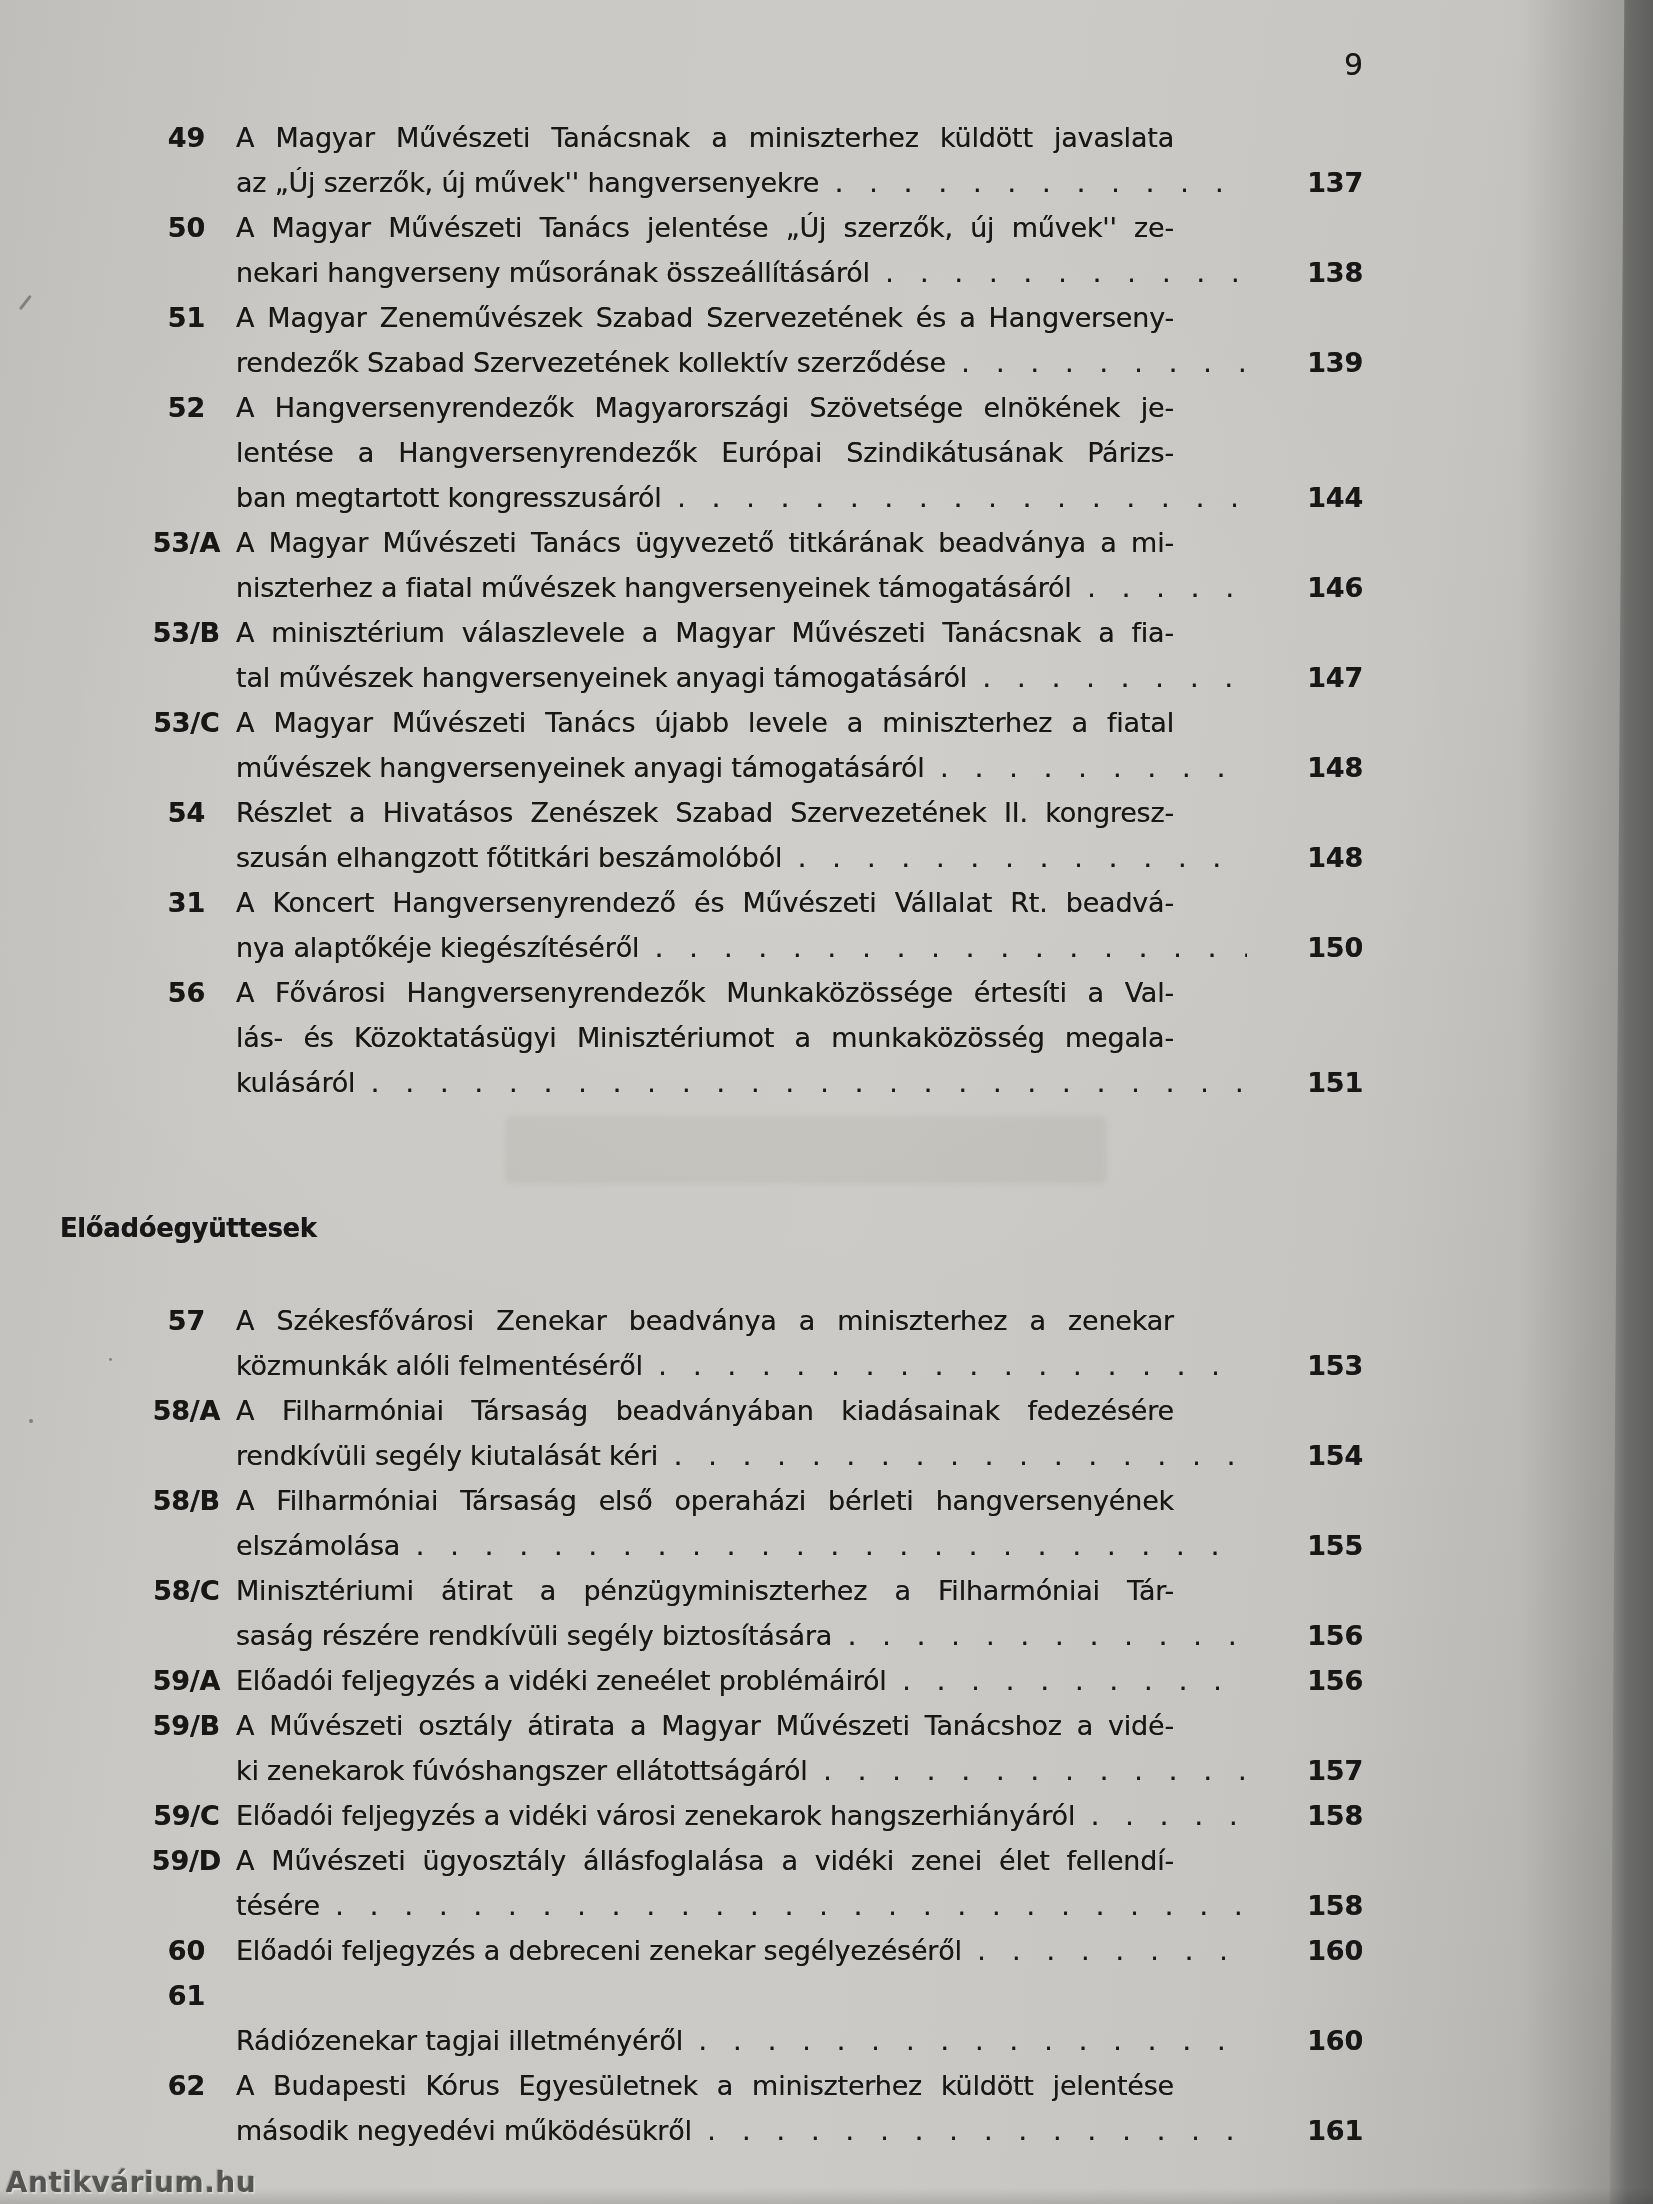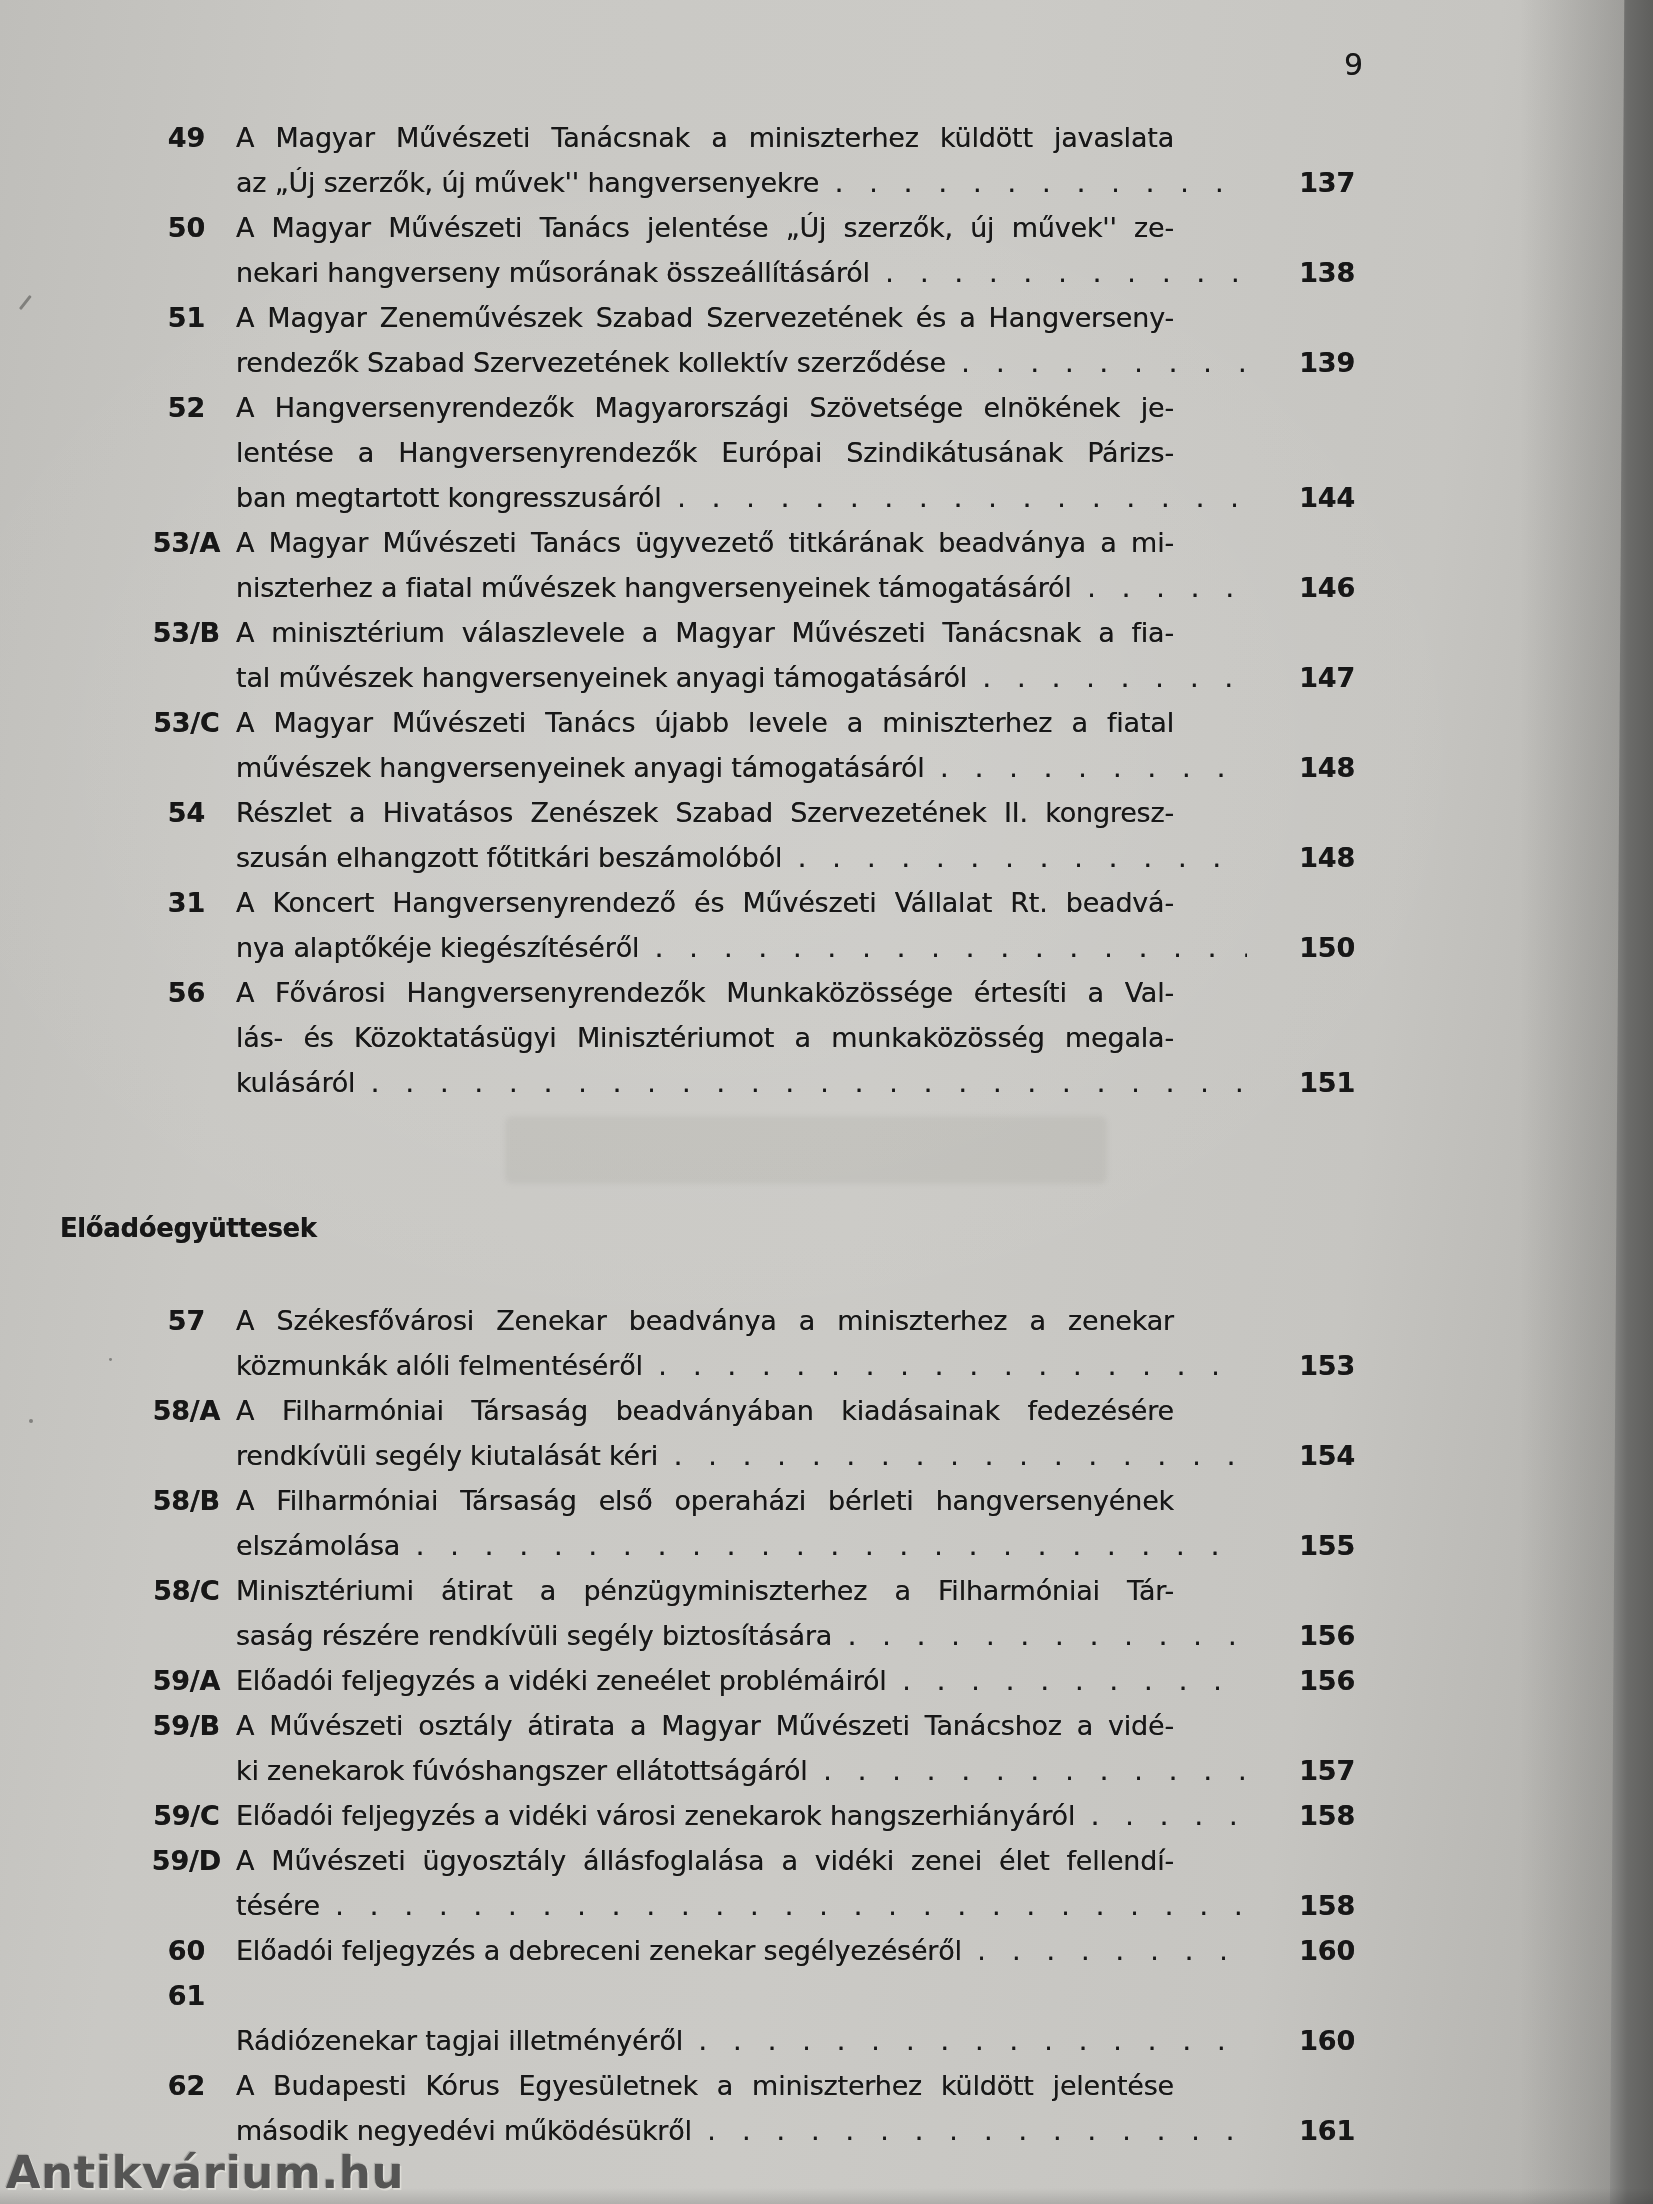--- a/index.html
+++ b/index.html
@@ -43,30 +43,30 @@
   }
   .line { margin-left:100px; width:938px; white-space:nowrap; overflow:visible; }
   .jfull { white-space:normal; text-align:justify; text-align-last:justify; word-spacing:.05em; }
   .final { width:1011px; display:flex; align-items:flex-start; white-space:nowrap; }
   .final .txt { flex:0 0 auto; }
   .dots {
     flex:1 1 auto; overflow:hidden; white-space:nowrap;
     letter-spacing:8.7px; margin-left:15.5px; min-width:0;
   }
   .pageno {
-    position:absolute; right:8px; top:0; width:107px;
+    position:absolute; right:0; top:0; width:107px;
     text-align:right; font-weight:700;
   }
   .section-heading {
     margin:101px 0 47px -76px;
     font-size:26px; line-height:45px; font-weight:700; letter-spacing:-0.4px;
   }
   .watermark {
     position:absolute; left:5.8px; bottom:5.8px;
-    font-size:45px; font-weight:700; letter-spacing:0.5px;
+    font-size:28px; font-weight:700; letter-spacing:0.5px;
     color:var(--wm,#3c3c3c); opacity:.82;
     text-shadow:1.5px 1.5px 0 rgba(236,236,230,.75), -1px -1px 1px rgba(0,0,0,.22);
   }
   .speck { position:absolute; background:#4a4a48; opacity:.55; border-radius:1px; }
   .speck.tick { width:2.9px; height:16.5px; transform:rotate(38deg); }
   .speck.dot  { width:3.9px; height:3.9px; border-radius:50%; }
   .smudge {
     position:absolute; background:rgba(120,118,112,.10); filter:blur(2.9px);
     border-radius:7.8px; pointer-events:none;
   }

